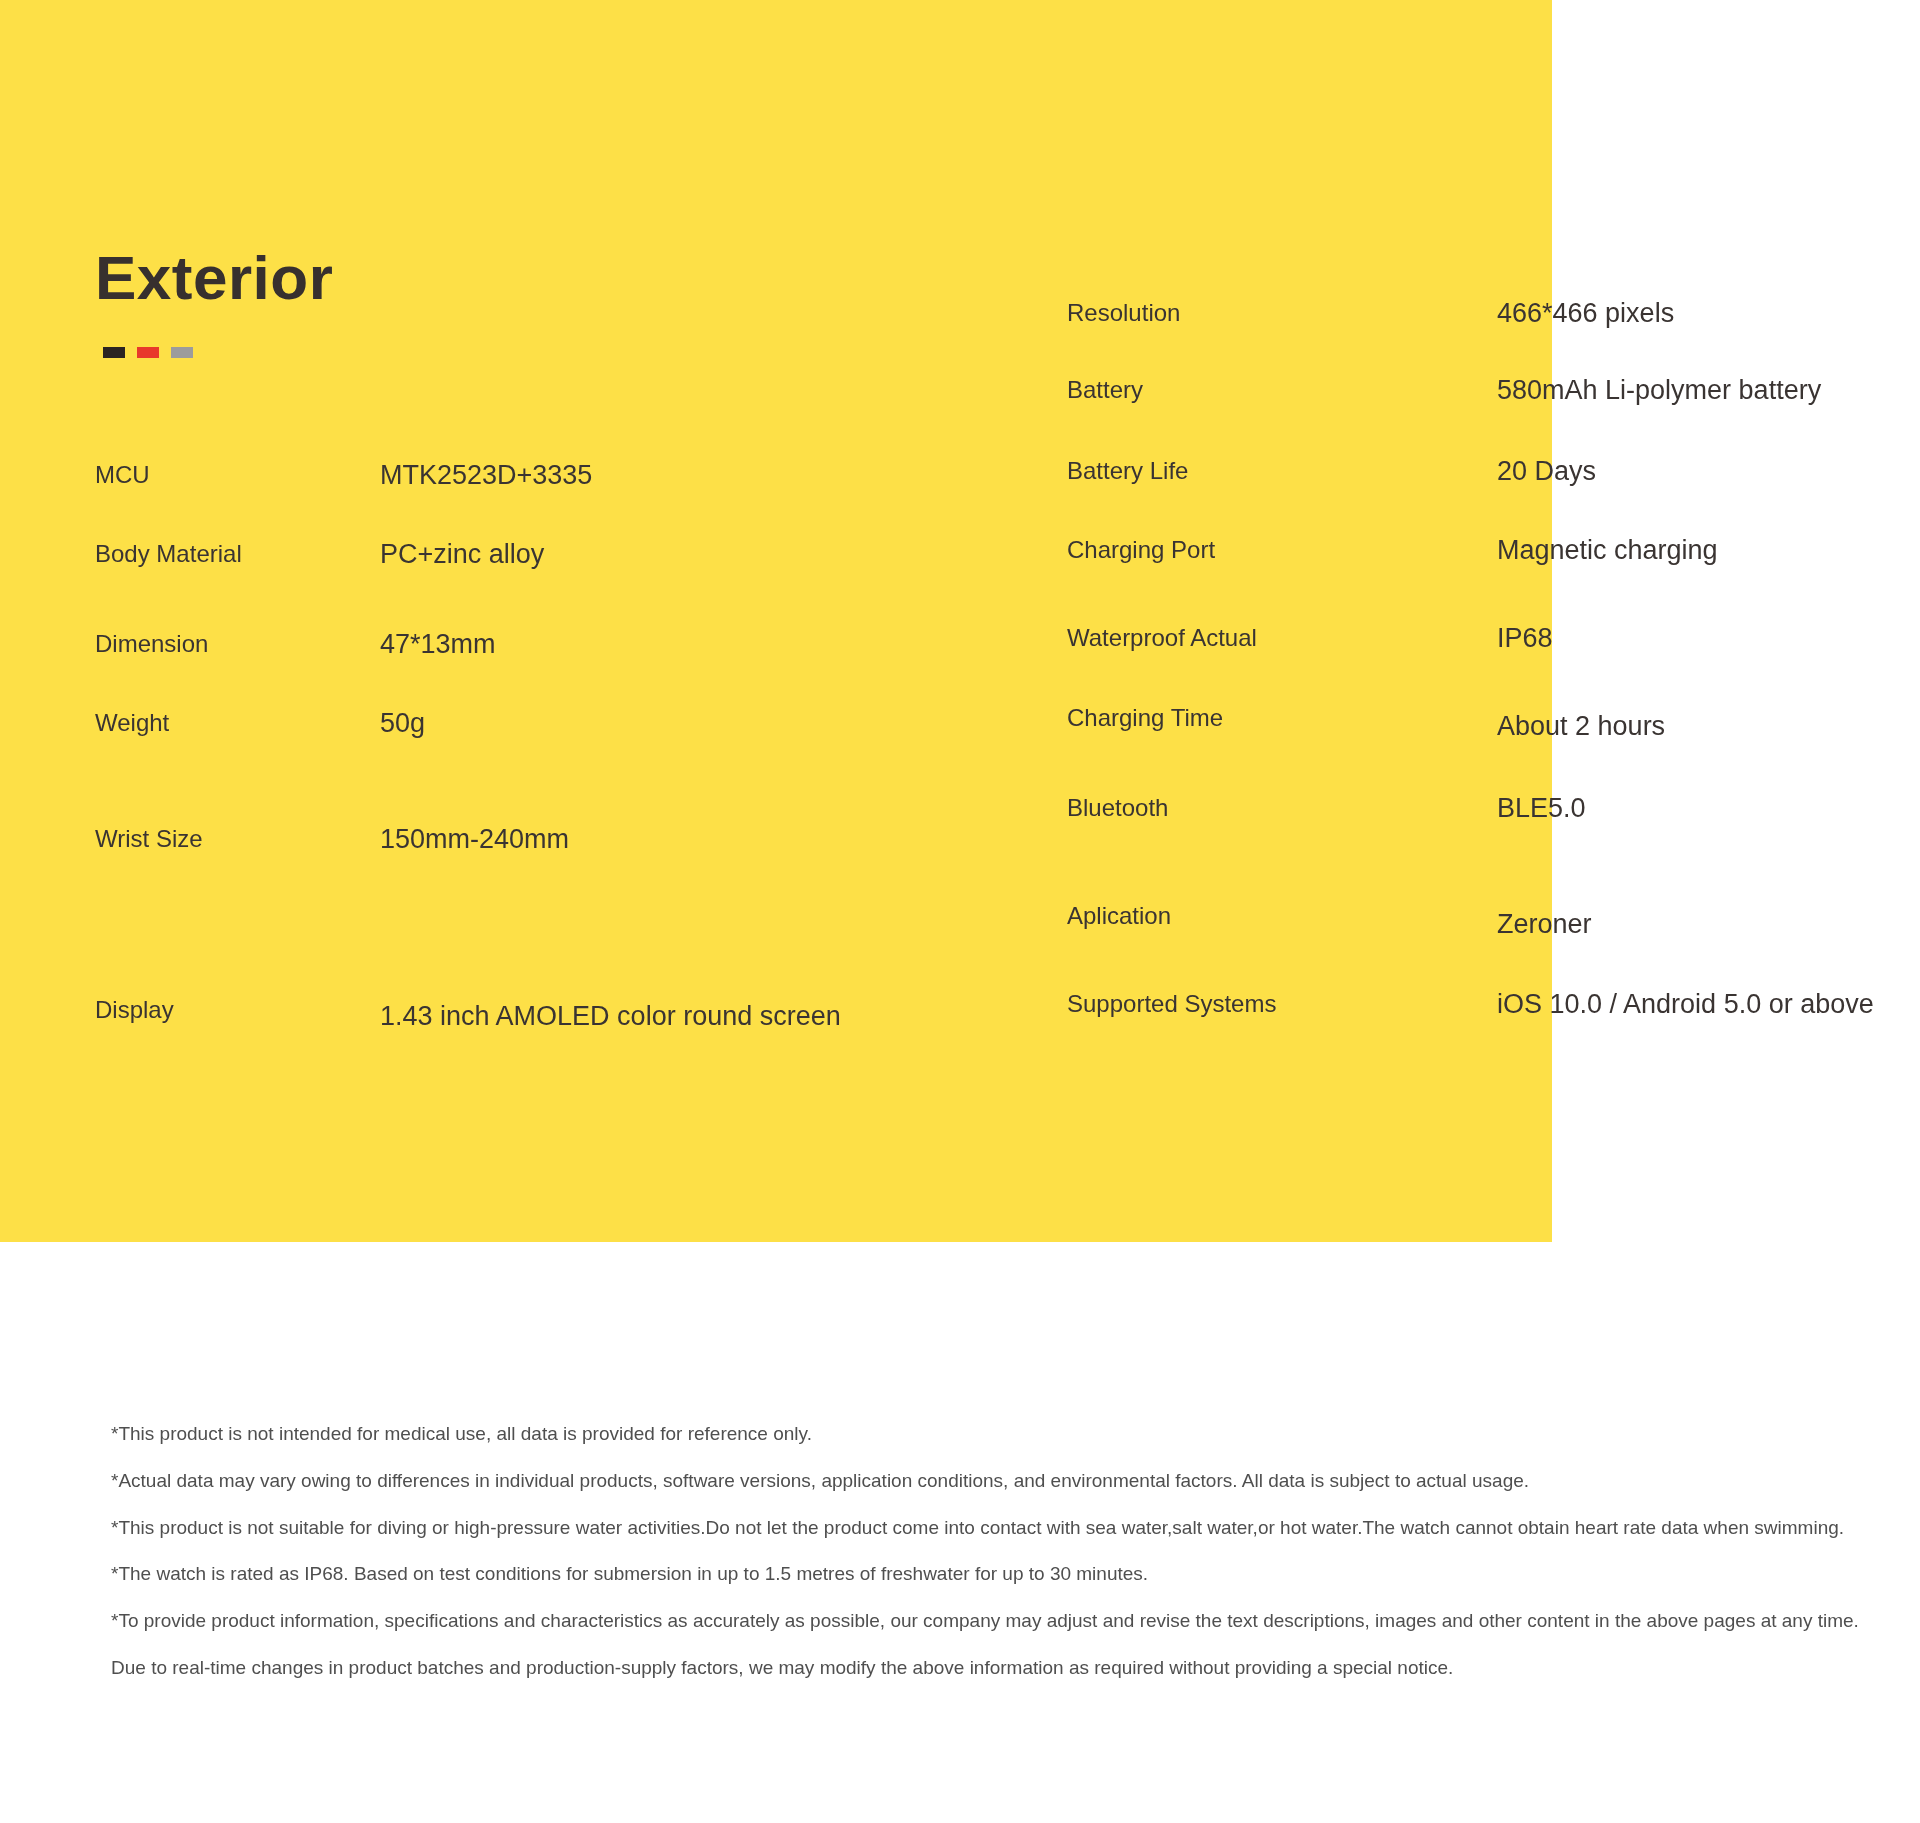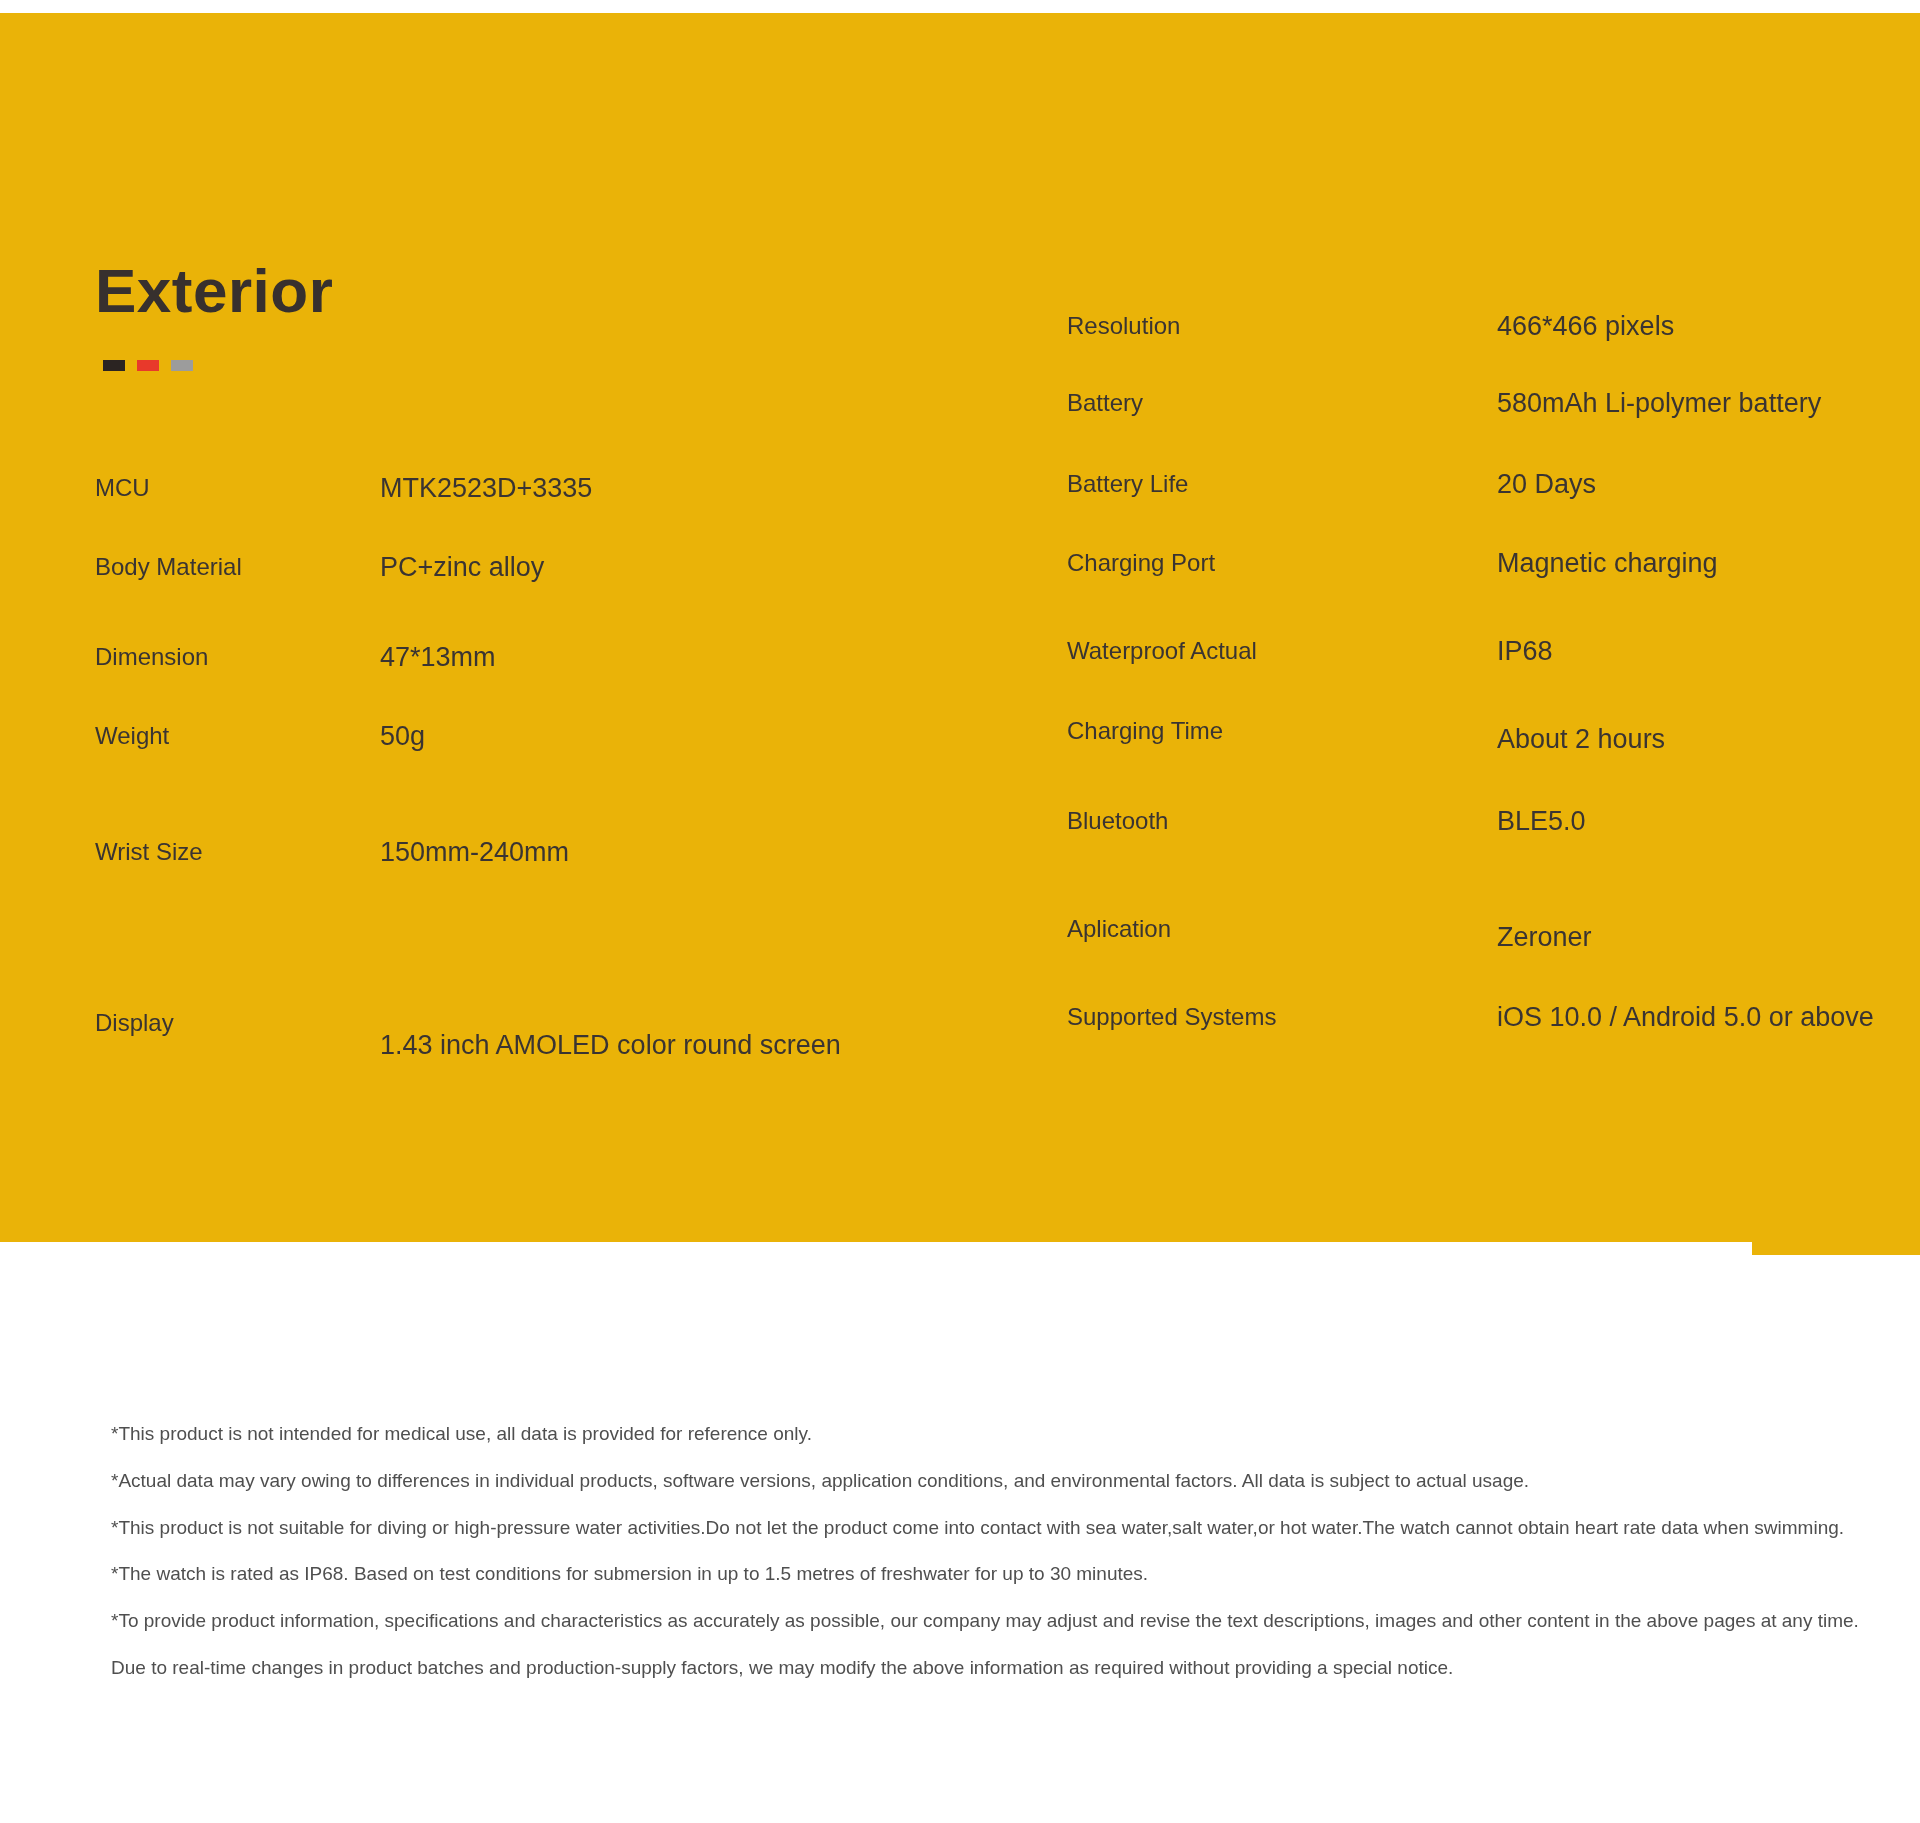--- a/index.html
+++ b/index.html
@@ -7,24 +7,23 @@
     position: relative;
     width: 1920px;
     height: 1823px;
     background: #ffffff;
     font-family: "Liberation Sans", sans-serif;
     overflow: hidden;
   }
   .top-section {
     position: absolute;
     left: 0; top: 0;
-    width: 1920px;
+    width: 1552px;
     height: 1242px;
-    background: #eab308;
-    margin-top: 13px;
+    background: #fde047;
   }
   .bottom-section {
     position: absolute;
     left: 0; top: 1242px;
     width: 1752px;
     height: 581px;
     background: #ffffff;
   }
   .page-title {
     position: absolute;
@@ -104,21 +103,21 @@
     <div class="spec-row col-left" style="top:708px">
       <span class="spec-label">Weight</span>
       <span class="spec-value">50g</span>
     </div>
     <div class="spec-row col-left" style="top:824px">
       <span class="spec-label">Wrist Size</span>
       <span class="spec-value">150mm-240mm</span>
     </div>
     <div class="spec-row col-left" style="top:995px">
       <span class="spec-label">Display</span>
-      <span class="spec-value" style="top:22px">1.43 inch AMOLED color round screen</span>
+      <span class="spec-value" style="top:6px">1.43 inch AMOLED color round screen</span>
     </div>
 
     <div class="spec-row col-right" style="top:298px">
       <span class="spec-label">Resolution</span>
       <span class="spec-value">466*466 pixels</span>
     </div>
     <div class="spec-row col-right" style="top:375px">
       <span class="spec-label">Battery</span>
       <span class="spec-value">580mAh Li-polymer battery</span>
     </div>

